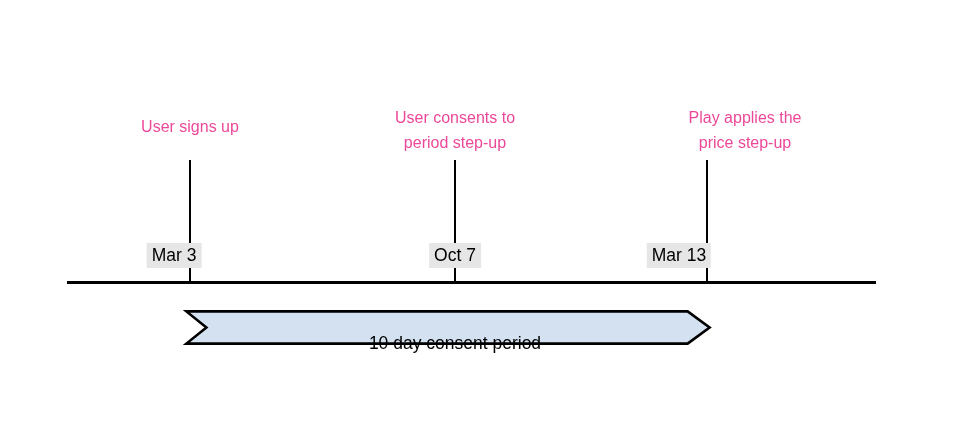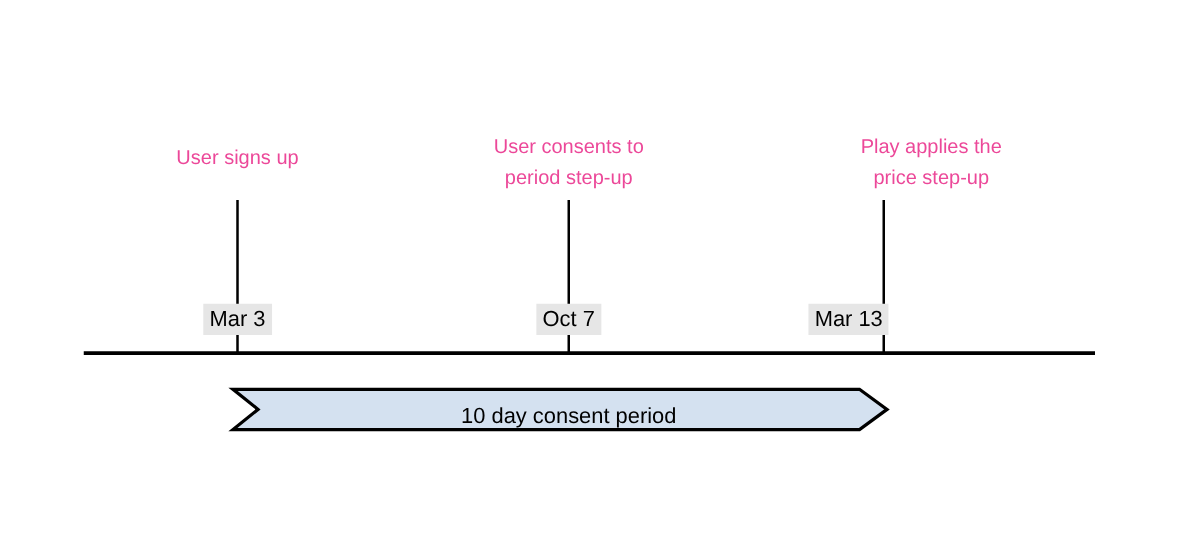--- a/index.html
+++ b/index.html
@@ -55,21 +55,21 @@
   .banner {
     position: absolute;
   }
   .banner svg {
     display: block;
     overflow: visible;
   }
   .banner-text {
     position: absolute;
     left: 0;
-    top: 4px;
+    top: 15px;
     width: 100%;
     height: 100%;
     display: flex;
     align-items: center;
     justify-content: center;
     color: #000000;
     font-size: 17.5px;
     line-height: 22px;
     padding-left: 14px;
     box-sizing: border-box;
@@ -78,21 +78,21 @@
 </style>
 </head>
 <body>
 
 <div id="canvas">
 
   <div class="axis-line" style="left: 67px; top: 281px; width: 809px;"></div>
 
   <div class="tick-line" style="left: 189px; top: 160px; height: 124px;"></div>
   <div class="event-label" style="left: 190px; top: 114px;">User signs up</div>
-  <div class="date-chip" style="left: 190px; top: 243px;">Mar 3</div>
+  <div class="date-chip" style="left: 174px; top: 243px;">Mar 3</div>
 
   <div class="tick-line" style="left: 454px; top: 160px; height: 124px;"></div>
   <div class="event-label" style="left: 455px; top: 105px;">User consents to
 period step-up</div>
   <div class="date-chip" style="left: 455px; top: 243px;">Oct 7</div>
 
   <div class="tick-line" style="left: 706px; top: 160px; height: 124px;"></div>
   <div class="event-label" style="left: 745px; top: 105px;">Play applies the
 price step-up</div>
   <div class="date-chip" style="left: 679px; top: 243px;">Mar 13</div>

